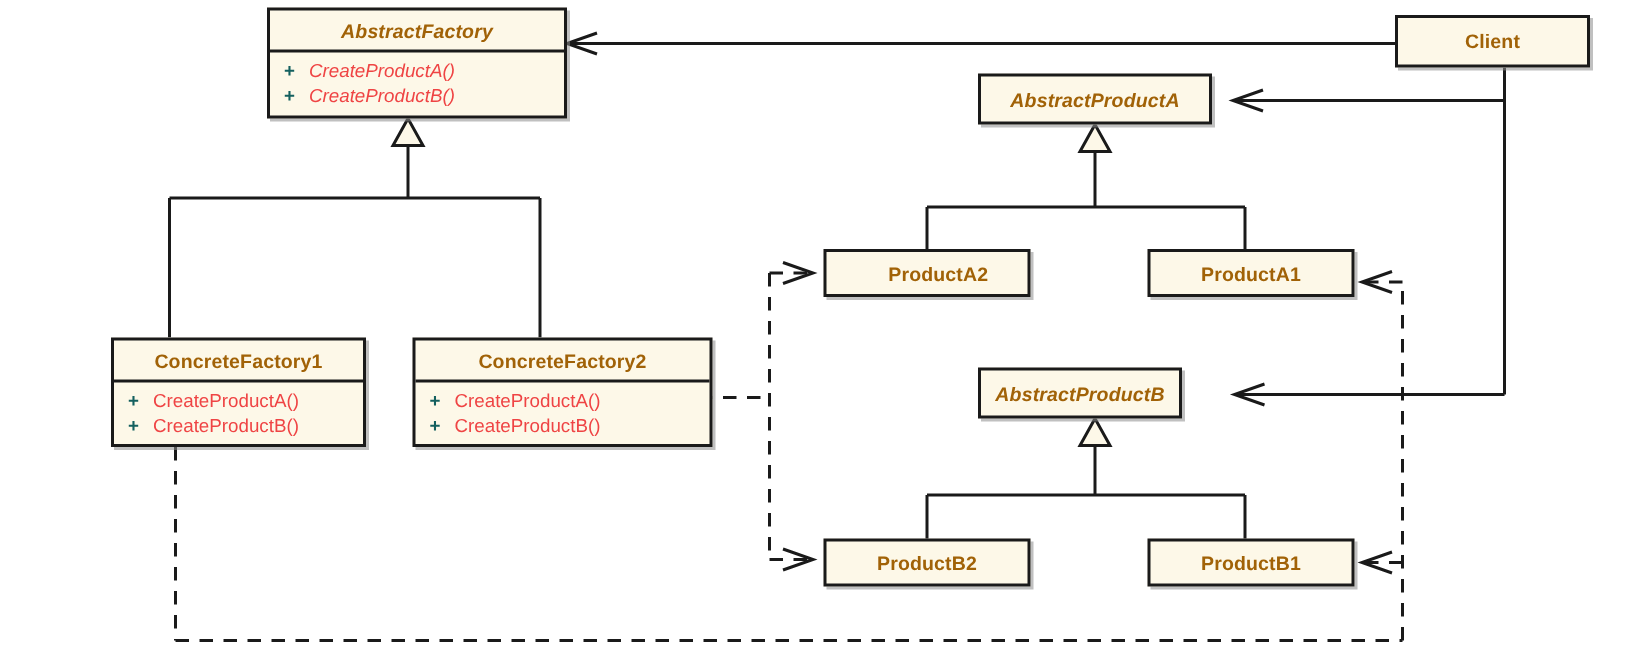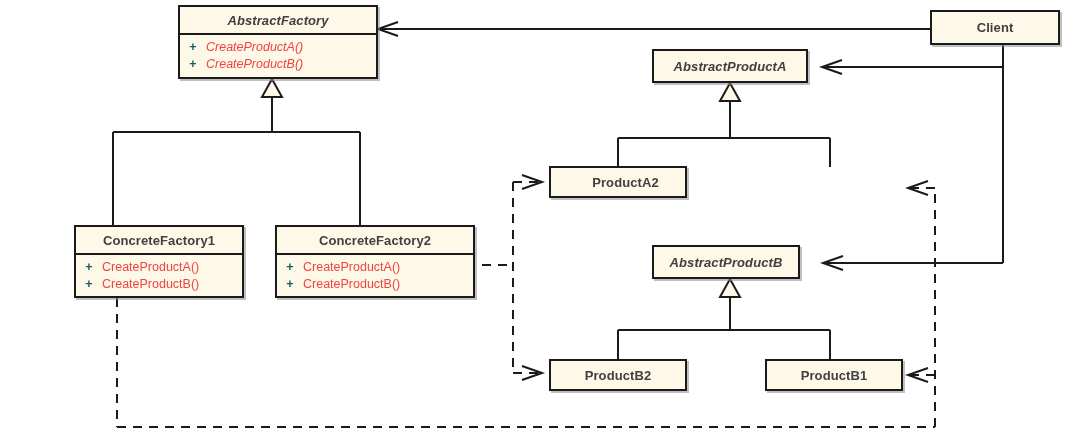--- a/index.html
+++ b/index.html
@@ -26,21 +26,21 @@
     position: absolute;
     background: #fdf8e8;
     border: 2px solid #1a1a1a;
     box-sizing: border-box;
     box-shadow: 2px 2px 0 rgba(140,140,140,0.55);
   }
   .uml-title {
     text-align: center;
     font-size: 13px;
     font-weight: bold;
-    color: #404040;
+    color: #a16207;
     padding: 6px 4px 5px 4px;
     letter-spacing: 0.1px;
     white-space: nowrap;
   }
   .uml-title.abstract {
     font-style: italic;
   }
   .uml-divider {
     border-top: 2px solid #1a1a1a;
   }
@@ -161,22 +161,25 @@
   </div>
 
   <div class="uml-box" style="left:930px; top:10px; width:130px; height:35px;">
     <div class="uml-title" style="padding-top:8px;">Client</div>
   </div>
 
   <div class="uml-box" style="left:549px; top:166px; width:138px; height:32px;padding-left:15px;">
     <div class="uml-title" style="padding-top:7px;">ProductA2</div>
   </div>
 
-
-  <div class="uml-box" style="left:652px; top:245px; width:148px; height:34px;">
+  <div class="uml-box" style="left:765px; top:166px; width:138px; height:32px;">
+    <div class="uml-title" style="padding-top:7px;">ProductA1</div>
+  </div>
+
+  <div class="uml-box" style="left:652px; top:245px; width:136px; height:34px;">
     <div class="uml-title abstract" style="padding-top:8px;">AbstractProductB</div>
   </div>
 
   <div class="uml-box" style="left:549px; top:359px; width:138px; height:32px;">
     <div class="uml-title" style="padding-top:7px;border-radius:12px;">ProductB2</div>
   </div>
 
   <div class="uml-box" style="left:765px; top:359px; width:138px; height:32px;">
     <div class="uml-title" style="padding-top:7px;">ProductB1</div>
   </div>

